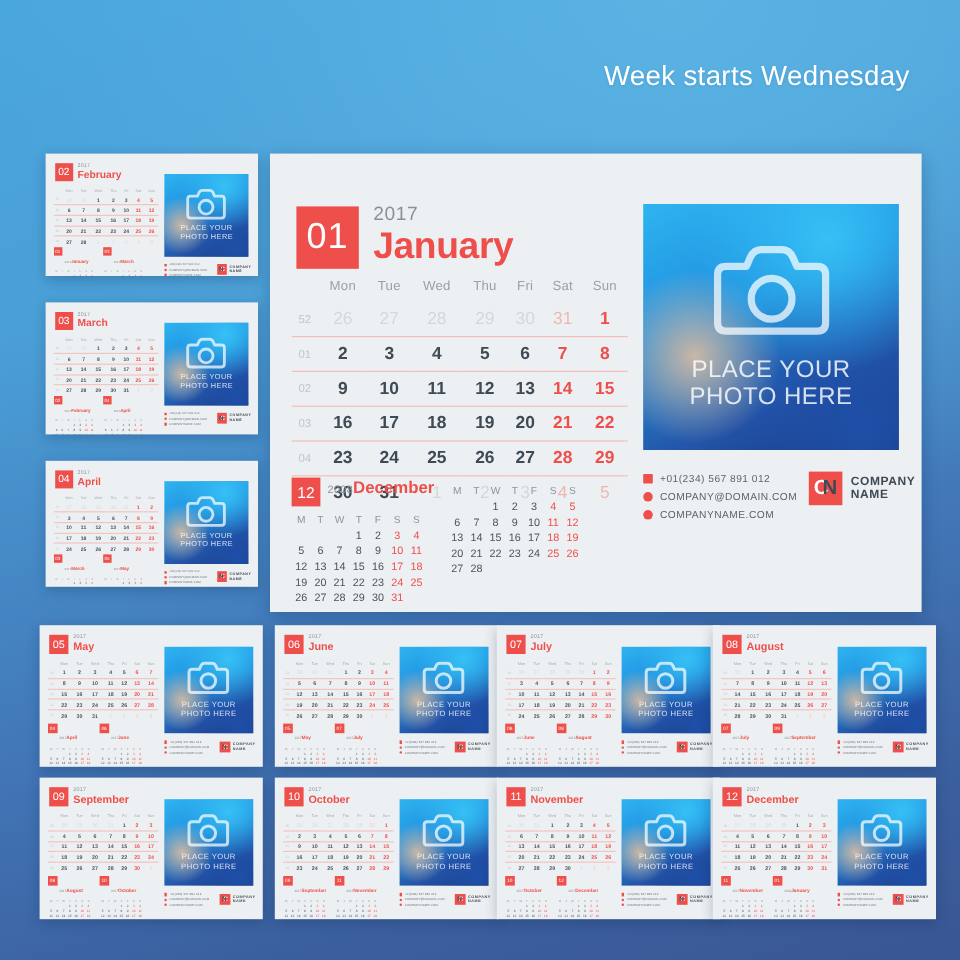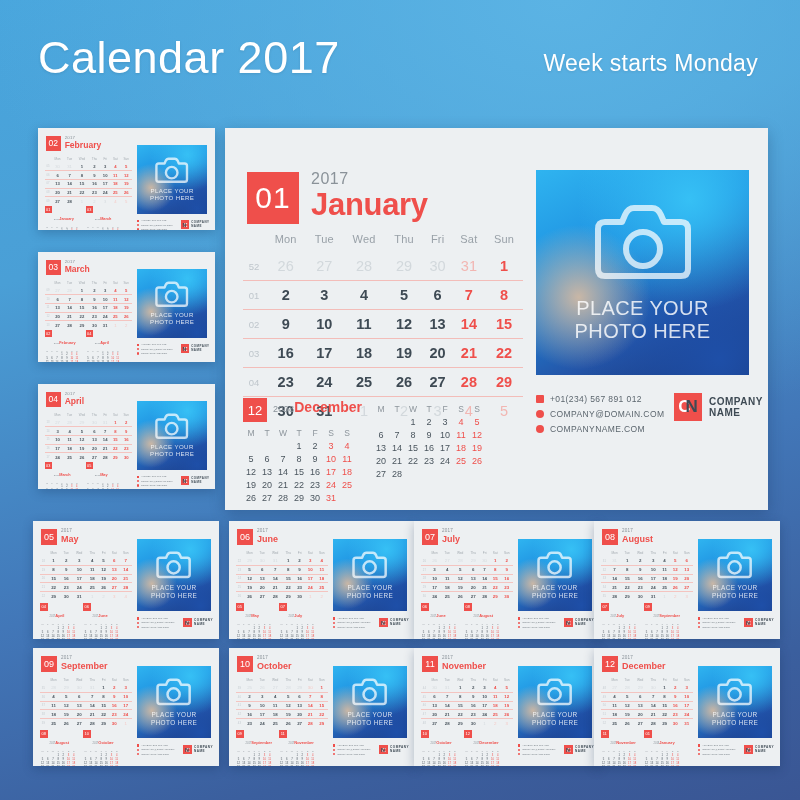--- a/index.html
+++ b/index.html
@@ -153,22 +153,21 @@
   .tb .contacts .t{font-size:2.6px;color:#6C757C;letter-spacing:.1px;}
   .tb .logo{position:absolute;display:flex;align-items:center;}
   .tb .logo .mark{width:10px;height:10px;font-size:6px;}
   .tb .logo .lt{margin-left:2.5px;font-size:3.4px;line-height:4px;font-weight:700;color:#3E4A54;}
 </style>
 </head>
 <body>
 
 <div class="stage">
 
-  <div class="hdr-title">Calendar 2017</div>
-  <div class="hdr-sub">Week starts Monday</div>
+  <div class="hdr-sub">Week starts Wednesday</div>
 
   <div class="card" id="main-card">
     <div class="m-badge">01</div>
     <div class="m-year">2017</div>
     <div class="m-name">January</div>
 
     <div id="main-grid">
         <table>
           <tbody>
             <tr>

